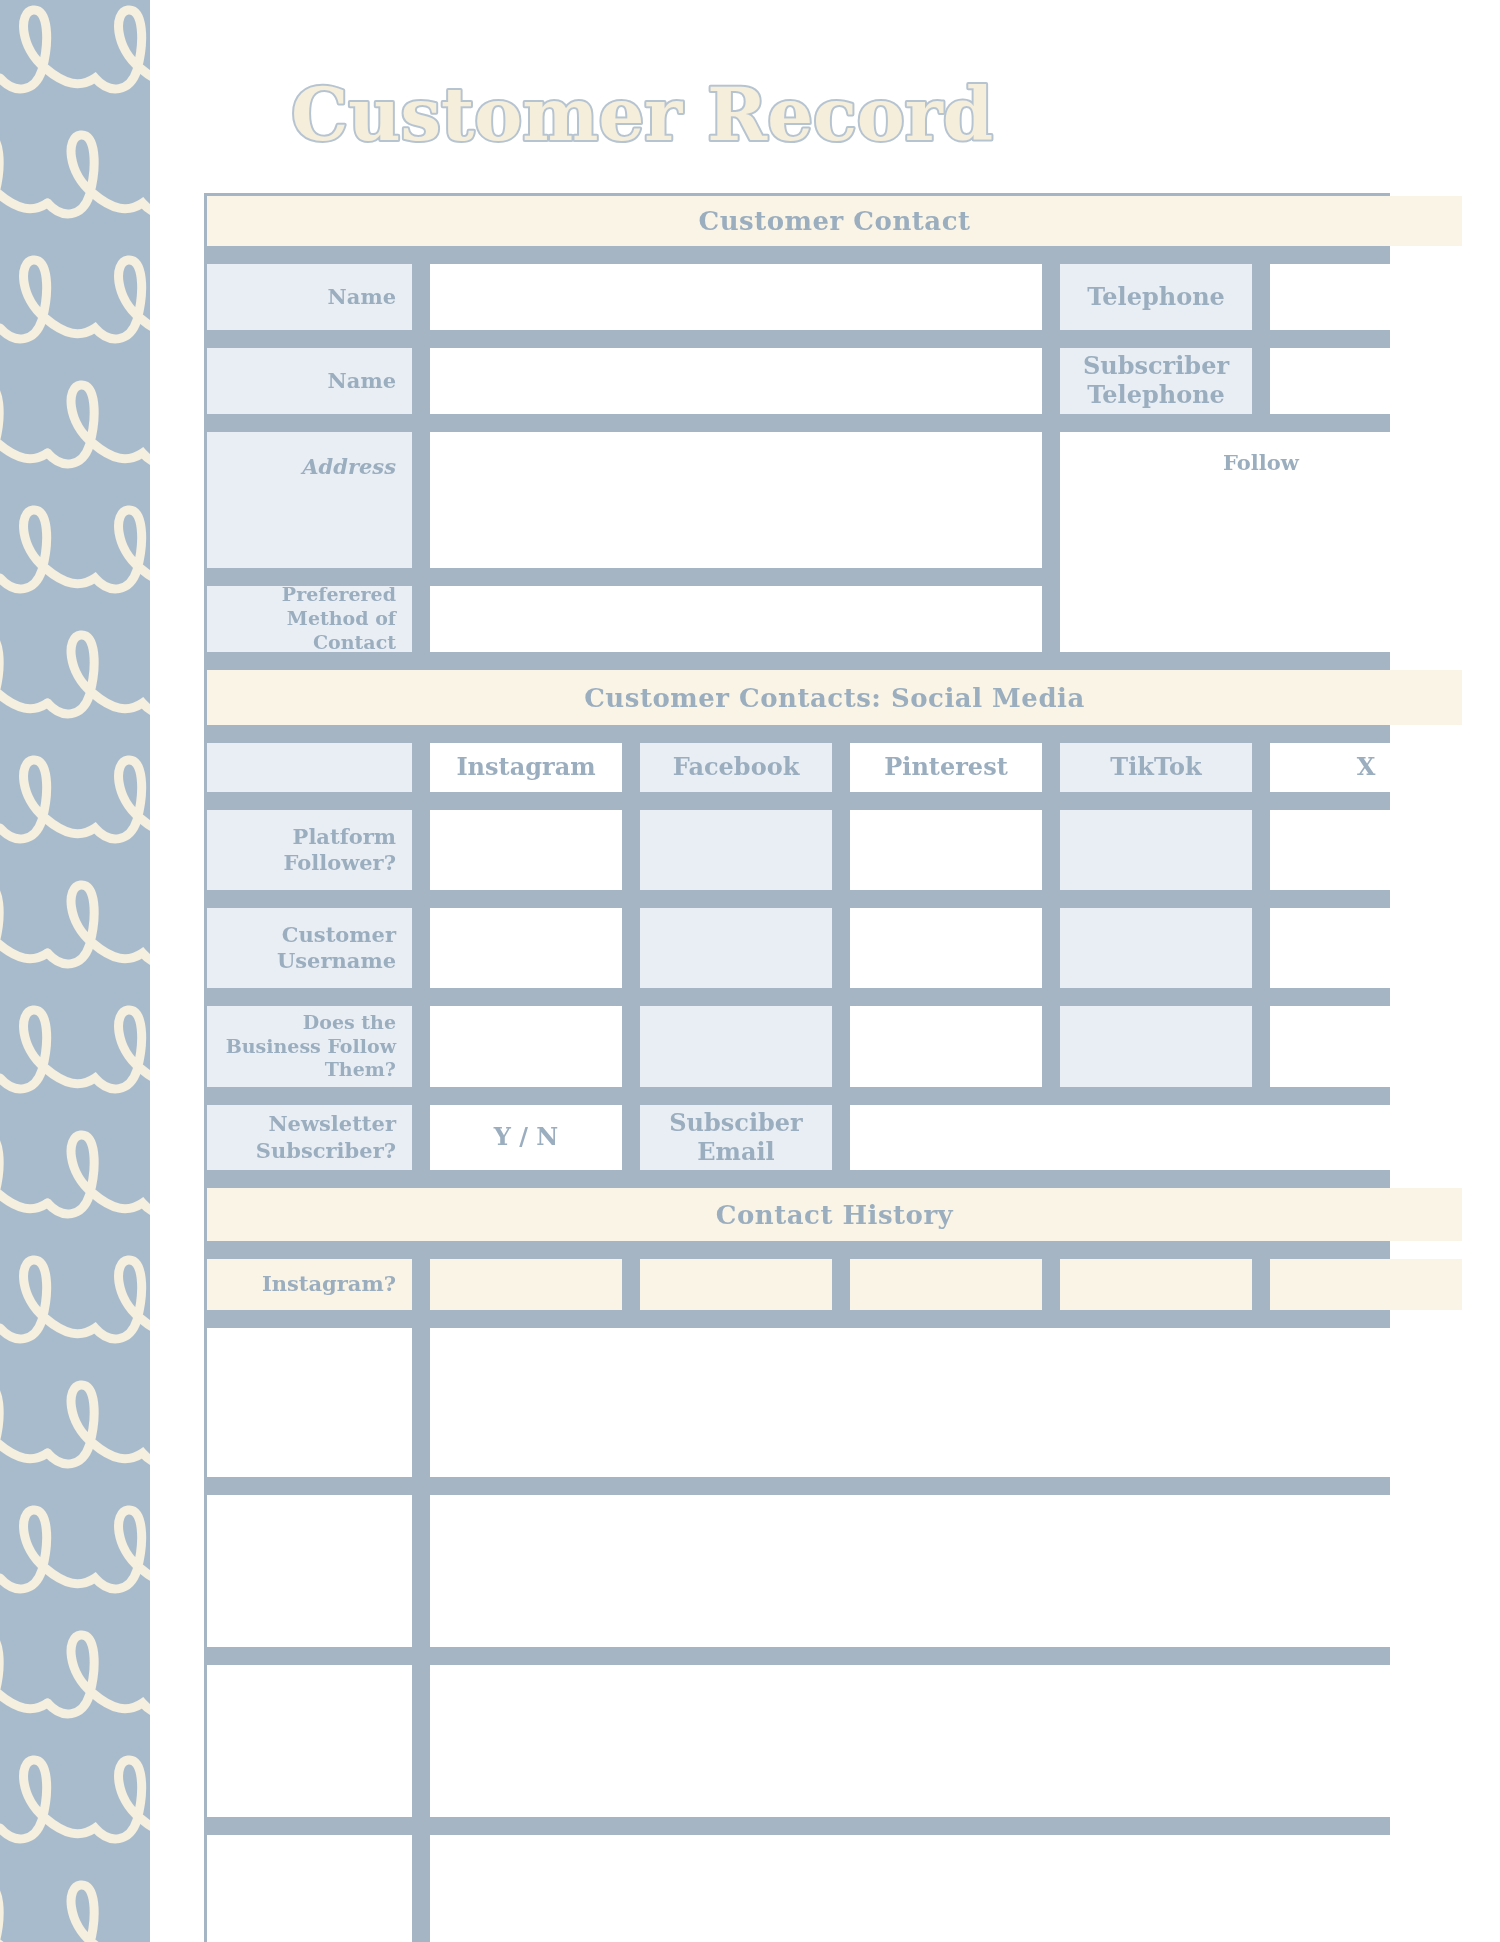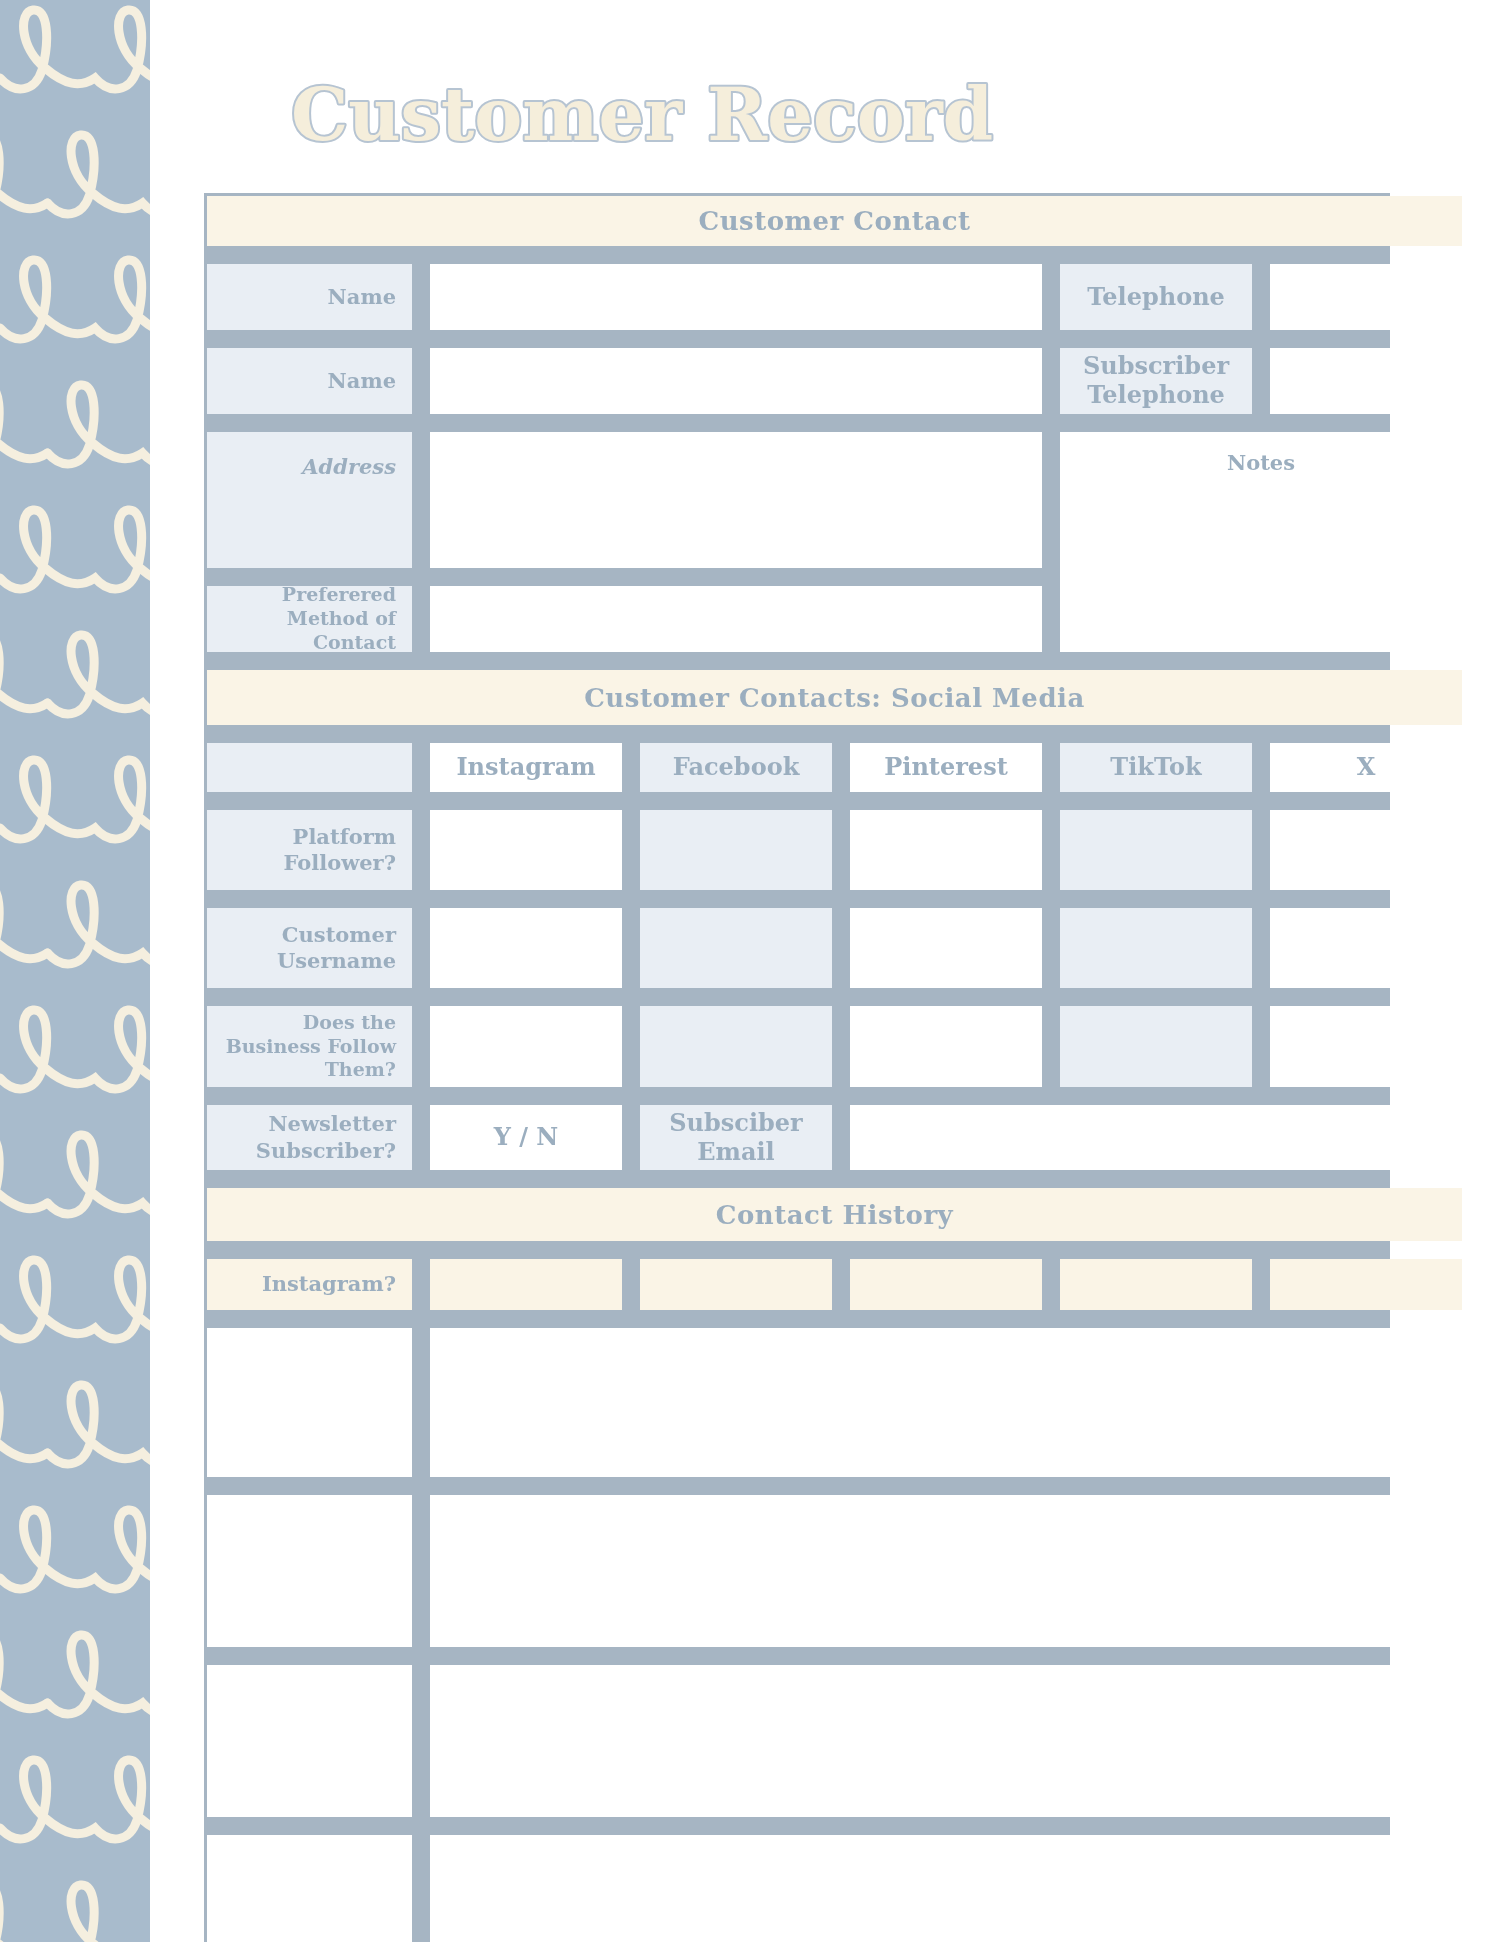--- a/index.html
+++ b/index.html
@@ -68,21 +68,21 @@
   <div class="cell" style="grid-area:2/6"></div>
 
   <div class="cell b lbl" style="grid-area:3/1">Name</div>
   <div class="cell" style="grid-area:3/2/4/5"></div>
   <div class="cell b ctr" style="grid-area:3/5">Subscriber Telephone</div>
   <div class="cell" style="grid-area:3/6"></div>
 
   <div class="cell b lbl lbl-top" style="grid-area:4/1">Address</div>
   <div class="cell" style="grid-area:4/2/5/5"></div>
   <div class="cell note-cell" style="grid-area:4/5/6/7">
-    <span>Notes</span>
+    <span>Follow</span>
   </div>
 
   <div class="cell b lbl small" style="grid-area:5/1">Preferered Method of Contact</div>
   <div class="cell" style="grid-area:5/2/6/5"></div>
 
   <div class="hdr" style="grid-area:6/1/7/7">Customer Contacts: Social Media</div>
 
   <div class="cell b" style="grid-area:7/1"></div>
   <div class="cell ctr" style="grid-area:7/2">Instagram</div>
   <div class="cell b ctr" style="grid-area:7/3">Facebook</div>

